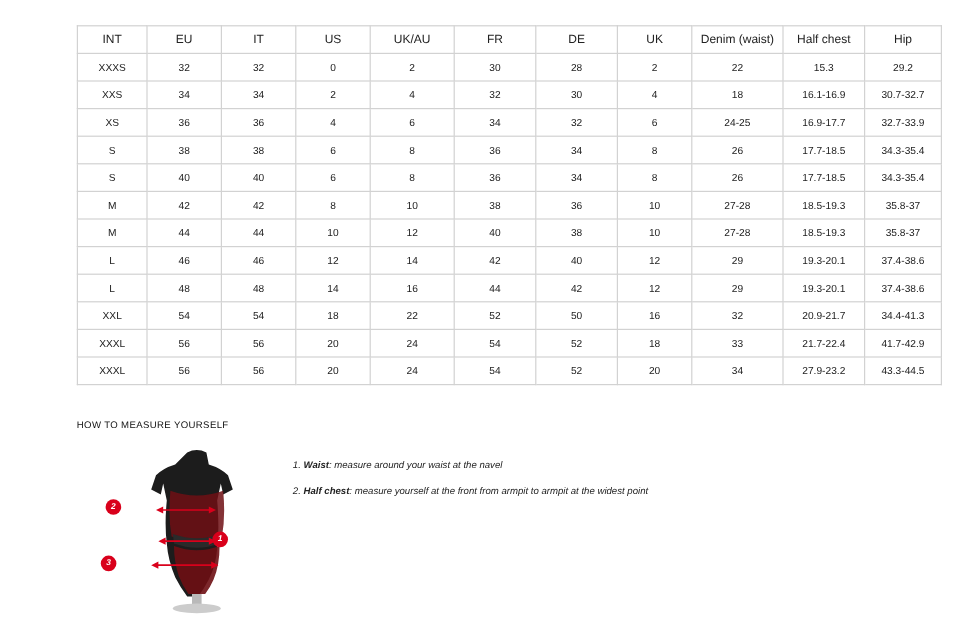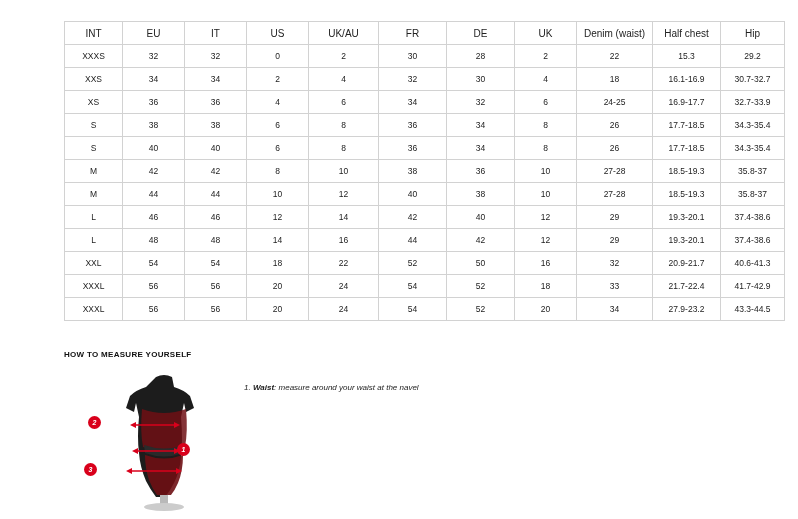--- a/index.html
+++ b/index.html
@@ -66,21 +66,21 @@
 
   
   .howto {
     position: absolute;
     left: 64px;
     top: 350px;
     width: 700px;
   }
   .howto-title {
     font-size: 8px;
-    font-weight: bold;
+    font-weight: normal;
     letter-spacing: 0.3px;
     color: #111;
     margin-bottom: 10px;
   }
   .howto-body {
     position: relative;
     display: flex;
     align-items: flex-start;
     font-style: italic;
   }
@@ -281,21 +281,21 @@
             <td>XXL</td>
             <td>54</td>
             <td>54</td>
             <td>18</td>
             <td>22</td>
             <td>52</td>
             <td>50</td>
             <td>16</td>
             <td>32</td>
             <td>20.9-21.7</td>
-            <td>40.6-41.3</td>
+            <td>34.4-41.3</td>
           </tr>
           <tr>
             <td>XXXL</td>
             <td>56</td>
             <td>56</td>
             <td>20</td>
             <td>24</td>
             <td>54</td>
             <td>52</td>
             <td>18</td>
@@ -353,17 +353,18 @@
           </g>
         </svg>
 
         <div class="badge badge-1">1</div>
         <div class="badge badge-2">2</div>
         <div class="badge badge-3">3</div>
       </div>
 
       <div class="steps" id="steps-list">
           <div class="step"><span>1.</span> <b>Waist</b><span>: measure around your waist at the navel</span></div>
+          <div class="step"><span>2.</span> <b>Half chest</b><span>: measure yourself at the front from armpit to armpit at the widest point</span></div>
         </div>
     </div>
   </div>
 
 </div>
 
 </body></html>

